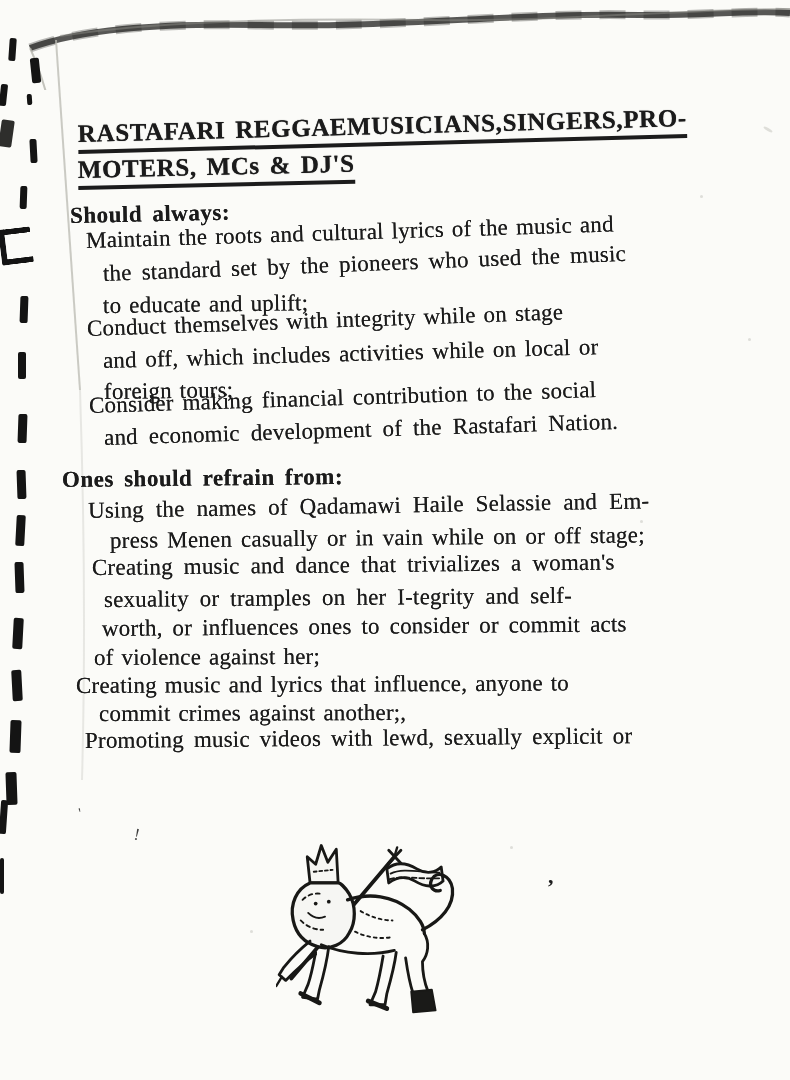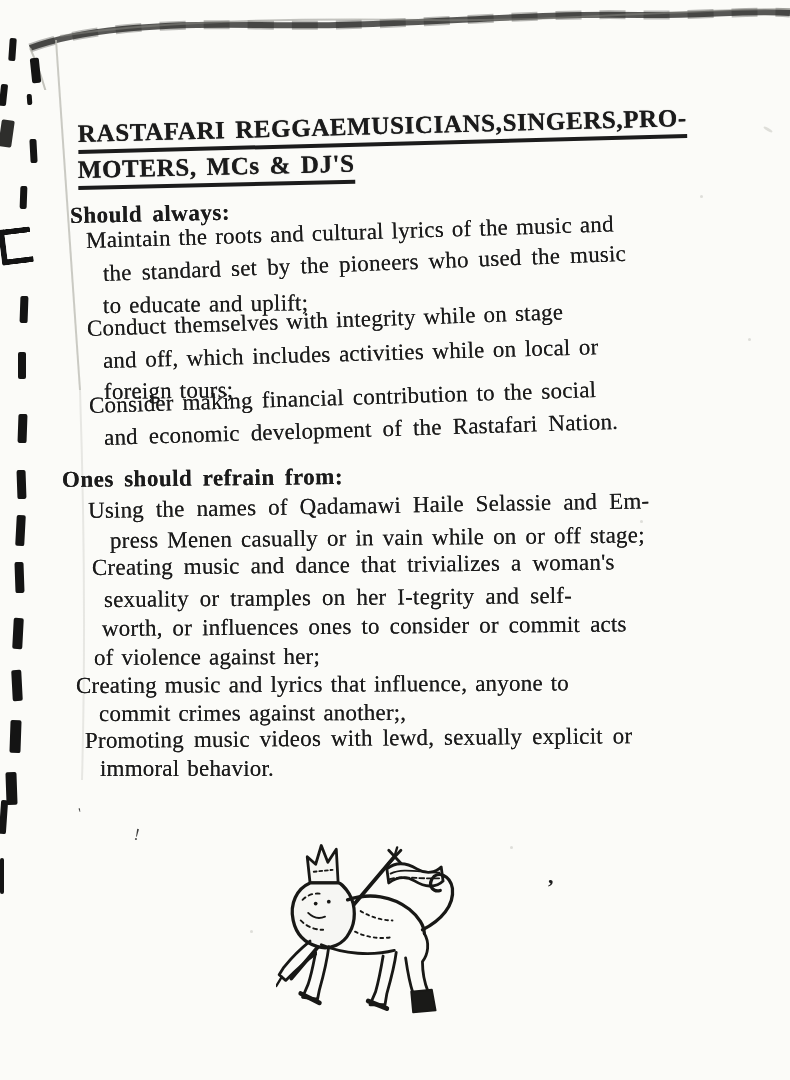--- a/index.html
+++ b/index.html
@@ -96,21 +96,20 @@
 
   <span class="ln" style="left:92px;top:556px;word-spacing:5px;transform:rotate(-0.6deg)">Creating music and dance that trivializes a woman's</span>
   <span class="ln" style="left:104px;top:588px;word-spacing:5px;transform:rotate(-0.5deg)">sexuality or tramples on her I-tegrity and self-</span>
   <span class="ln" style="left:102px;top:617px;word-spacing:4px;transform:rotate(-0.5deg)">worth, or influences ones to consider or commit acts</span>
   <span class="ln" style="left:94px;top:646px;transform:rotate(-0.3deg)">of violence against her;</span>
 
   <span class="ln" style="left:76px;top:674px;transform:rotate(-0.3deg)">Creating music and lyrics that influence, anyone to</span>
   <span class="ln" style="left:99px;top:702px;transform:rotate(-0.2deg)">commit crimes against another;,</span>
 
   <span class="ln" style="left:85px;top:729px;word-spacing:4px;transform:rotate(-0.5deg)">Promoting music videos with lewd, sexually explicit or</span>
-  <span class="ln" style="left:100px;top:757px;">immoral behavior.</span>
 
   <span class="mark" style="left:79px;top:806px;font-size:15px;transform:rotate(-14deg);opacity:.8">'</span>
   <span class="mark" style="left:134px;top:826px;font-size:17px;transform:rotate(12deg);opacity:.85">!</span>
   <span class="mark" style="left:548px;top:865px;font-size:22px;font-weight:700">,</span>
 
   <div class="speck" style="left:763px;top:128px;width:10px;height:3px;transform:rotate(30deg)"></div>
   <div class="speck" style="left:700px;top:195px;width:3px;height:3px"></div>
   <div class="speck" style="left:748px;top:338px;width:3px;height:3px"></div>
   <div class="speck" style="left:510px;top:846px;width:3px;height:3px"></div>
   <div class="speck" style="left:250px;top:930px;width:3px;height:3px"></div>

